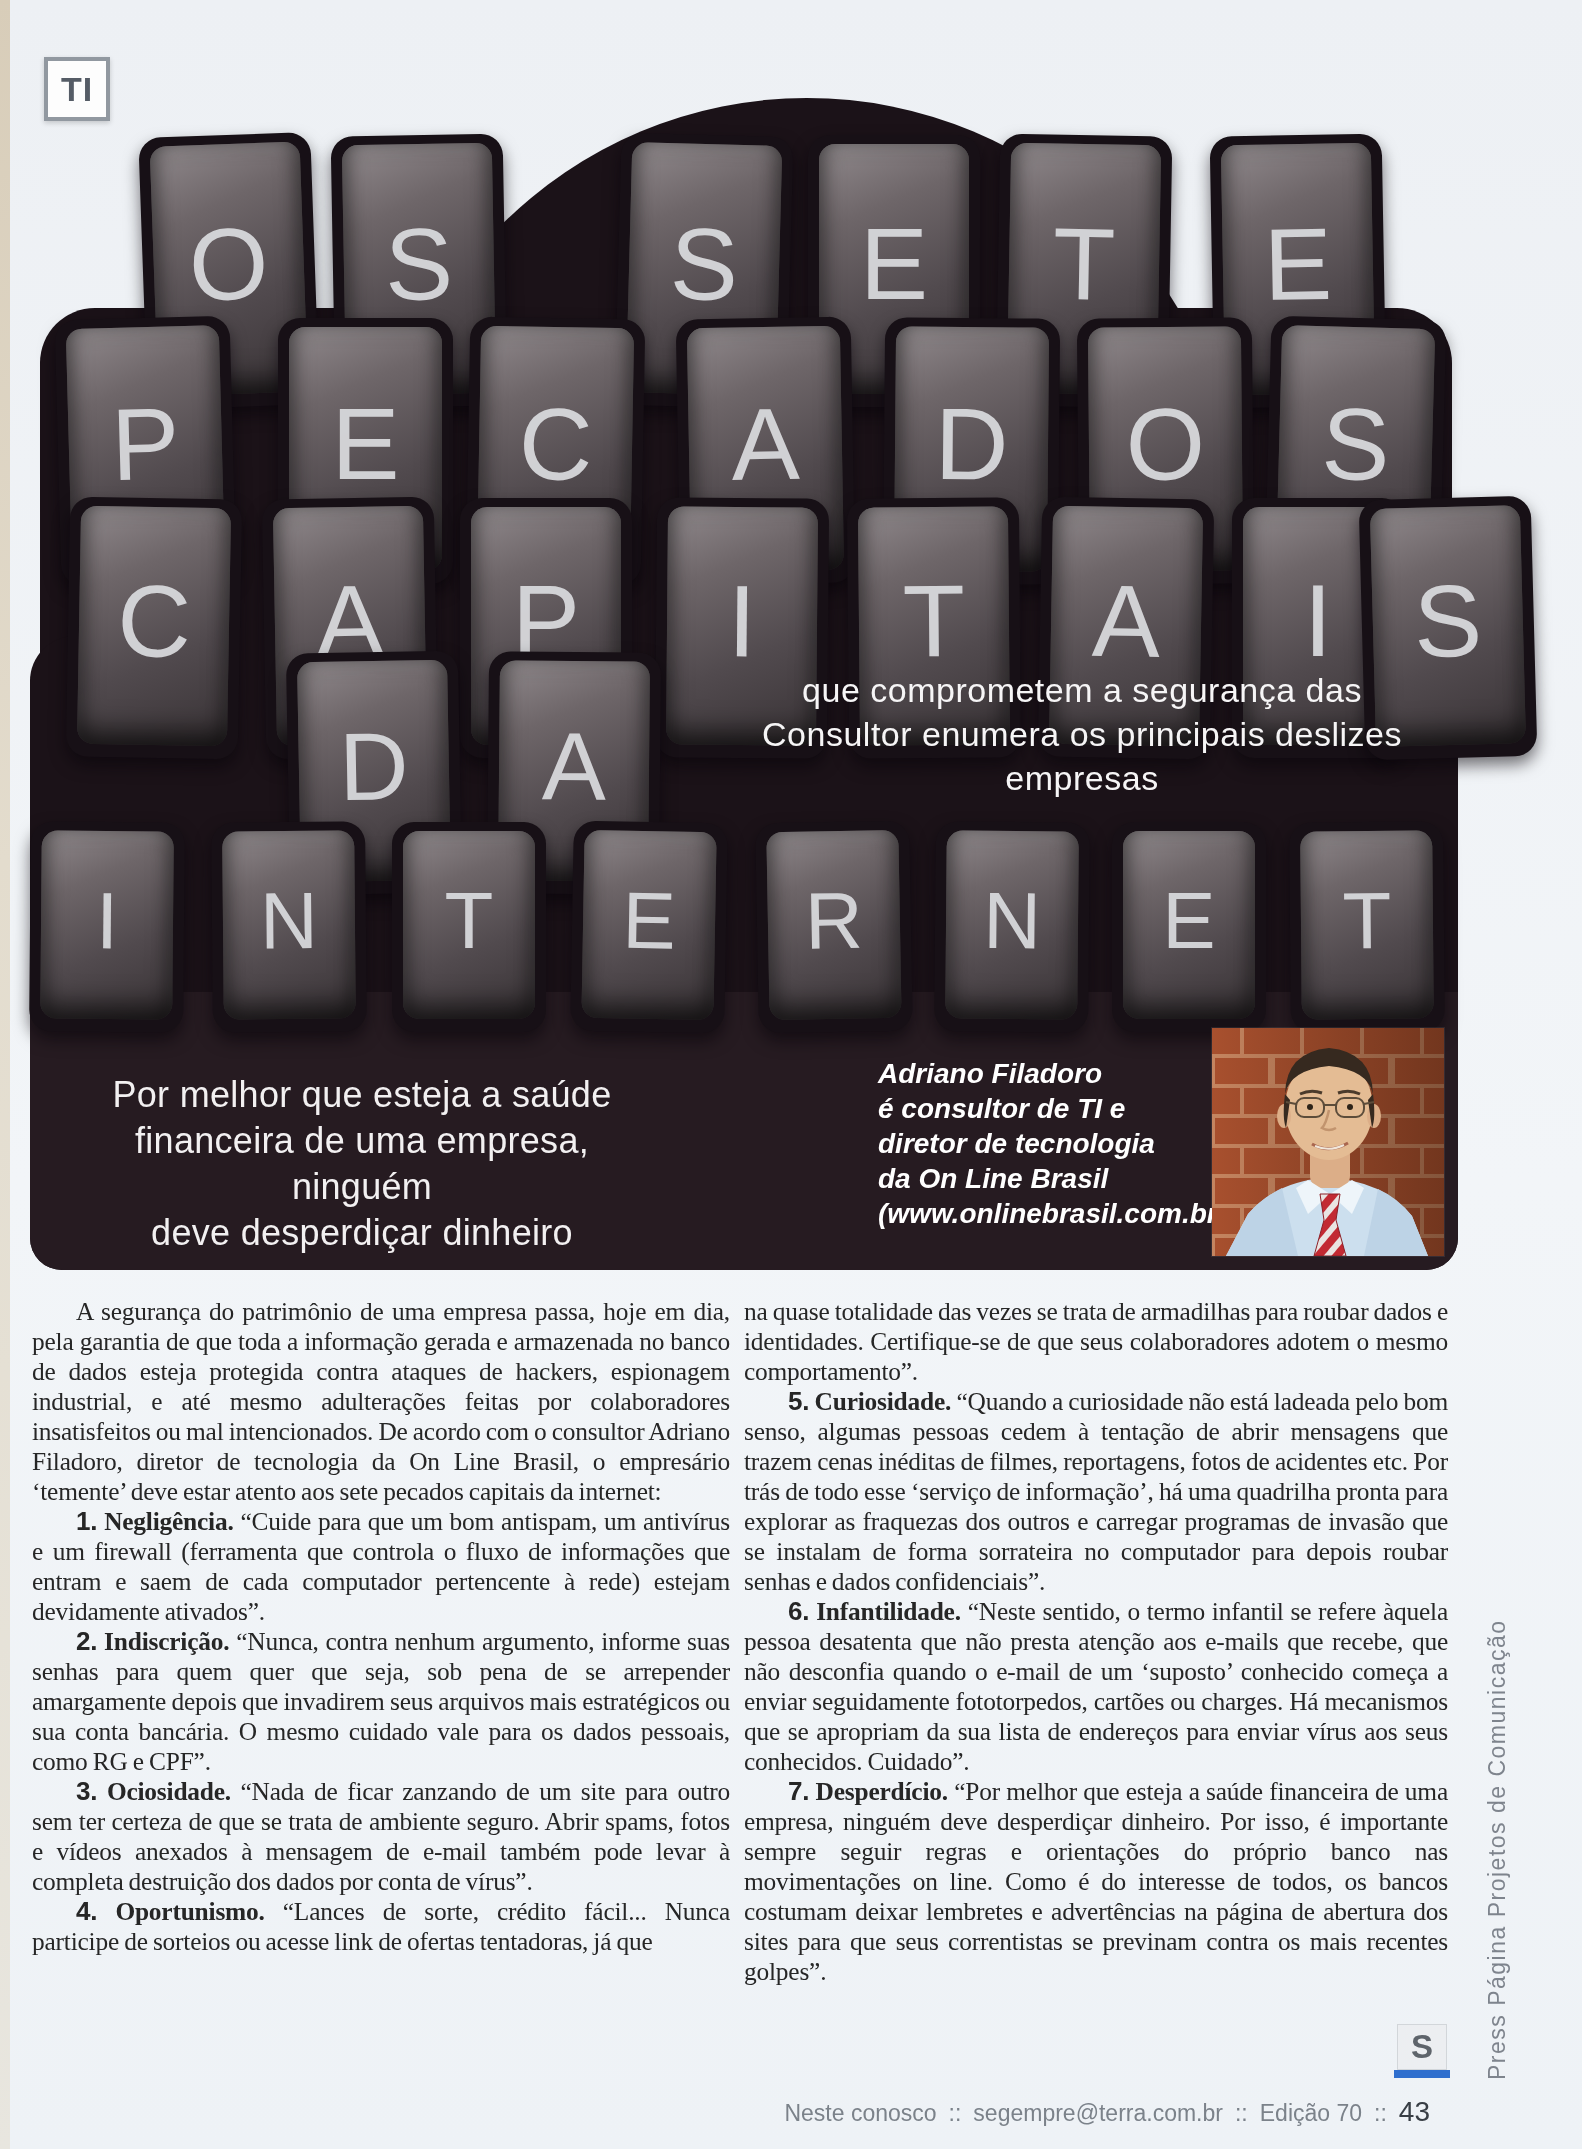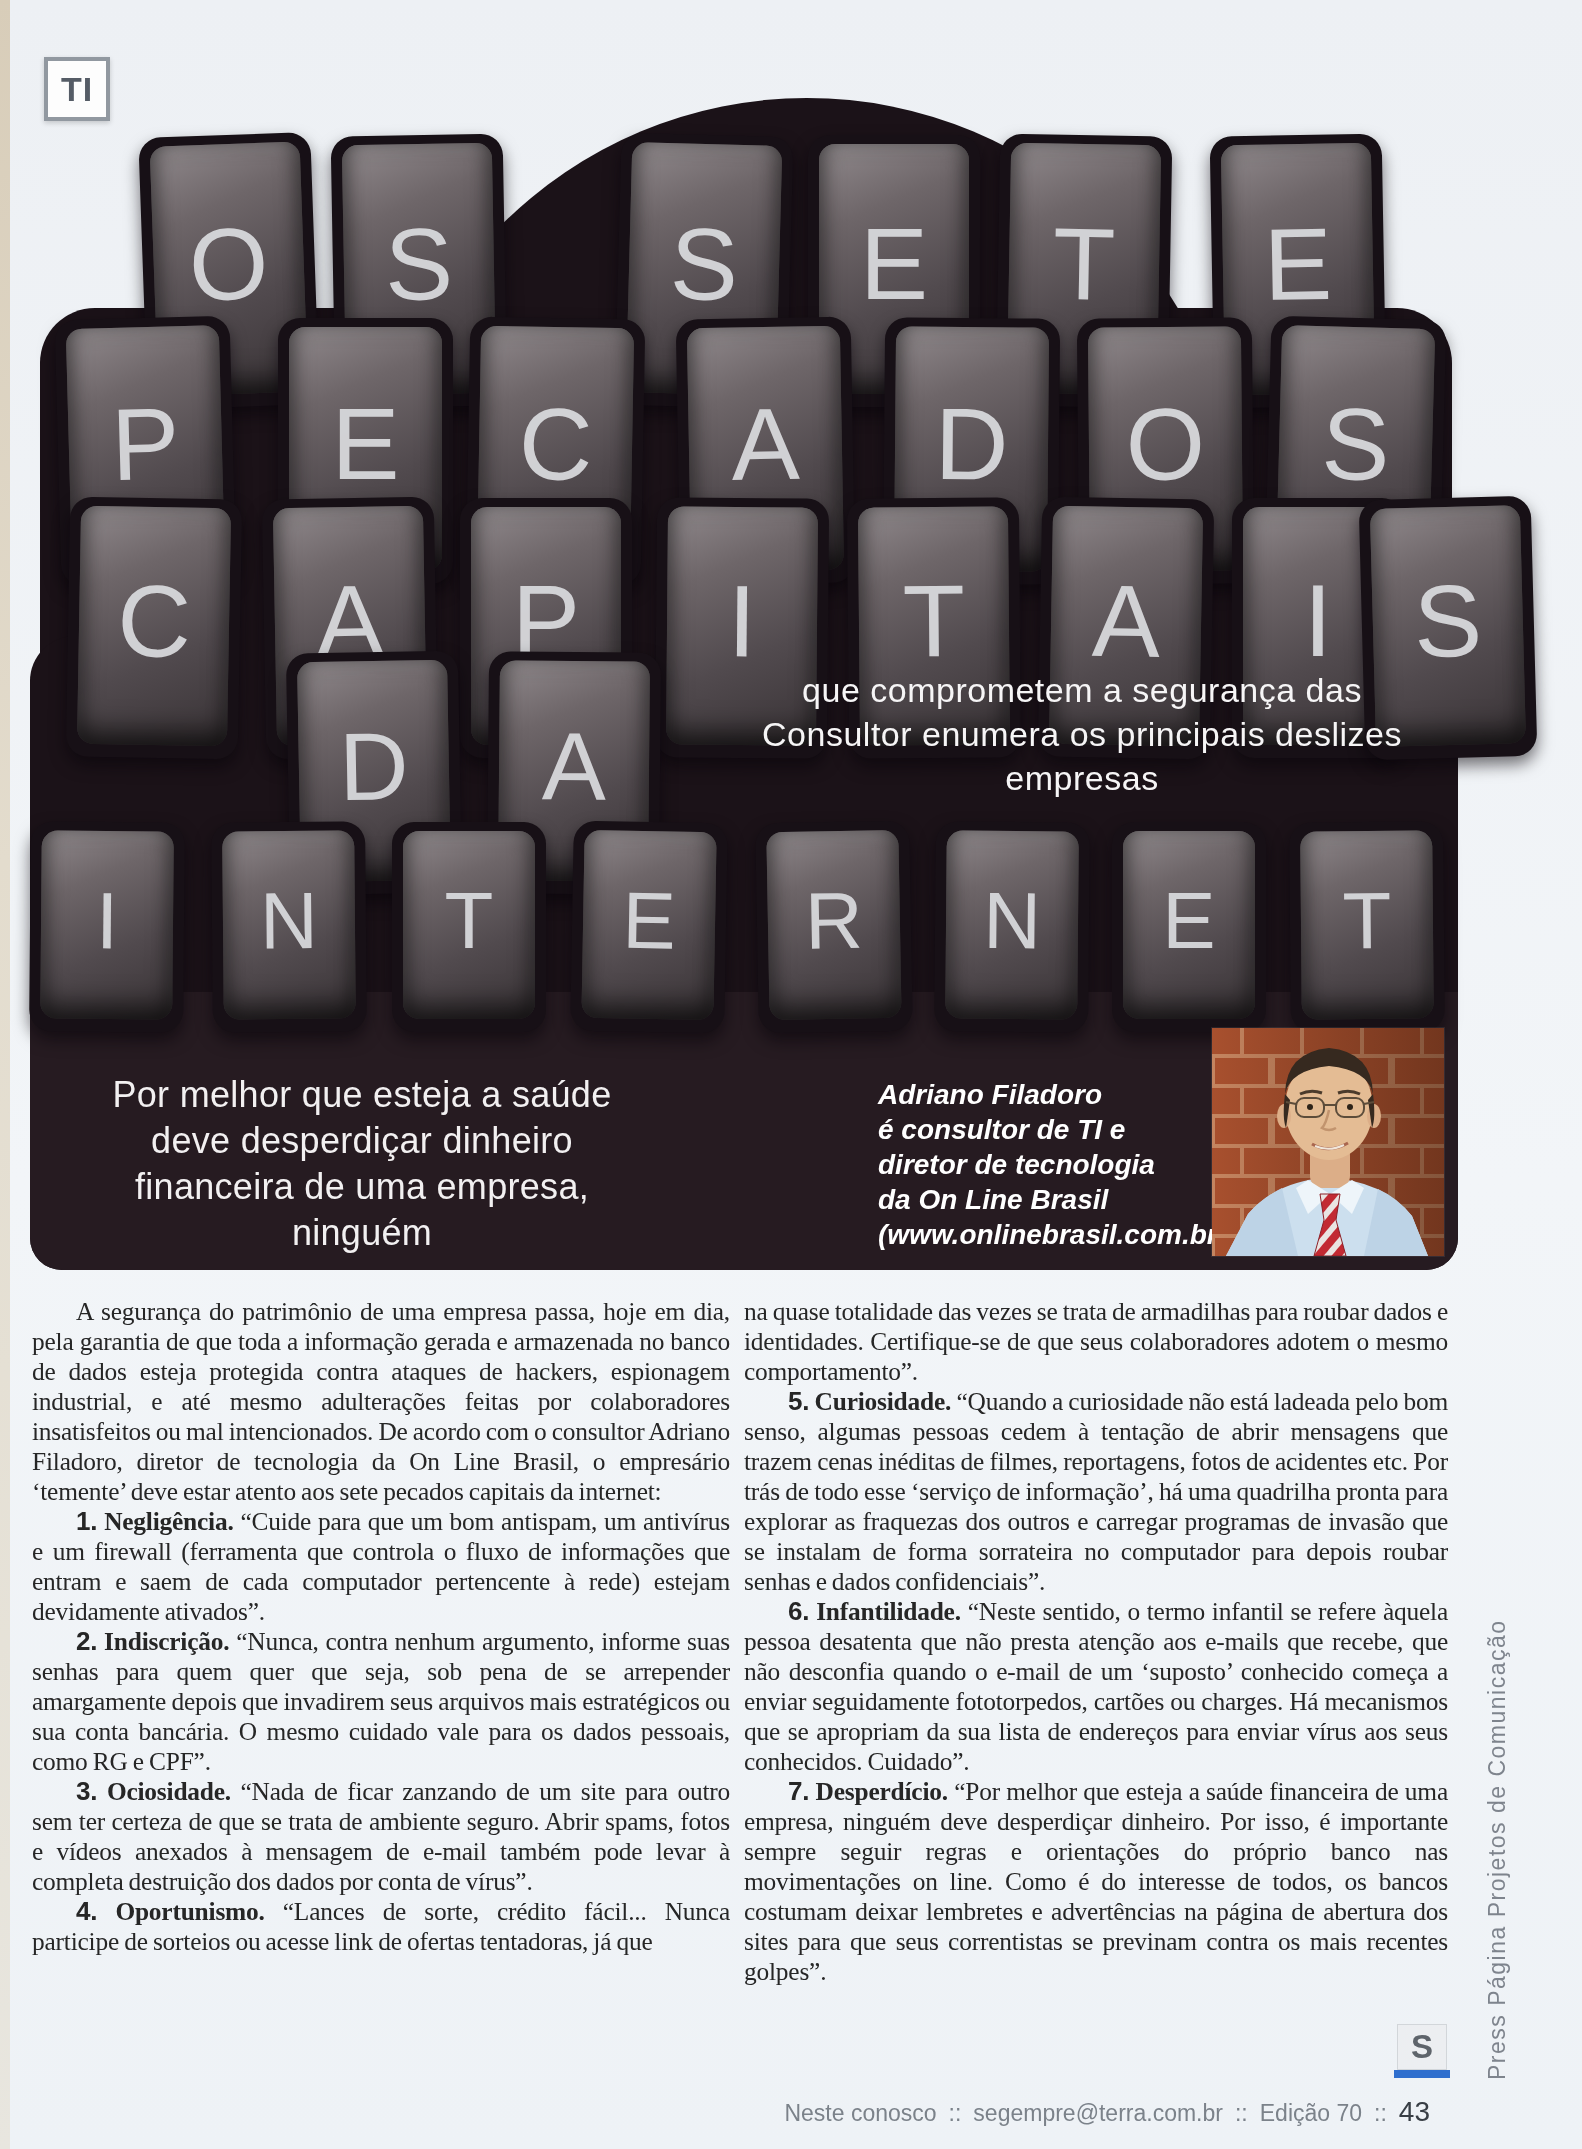--- a/index.html
+++ b/index.html
@@ -34,21 +34,21 @@
        display:flex;align-items:center;justify-content:center;}
   .key .glyph{color:#dadbde;opacity:.93;transform:translateY(-4%);
        font-family:"Liberation Sans",sans-serif;font-weight:400;}
 
   
   .subtitle{position:absolute;left:732px;top:668px;width:700px;text-align:center;
             color:#f6f5f6;font-size:34px;line-height:44px;letter-spacing:.5px;font-weight:300;}
   .quote{position:absolute;left:62px;top:1072px;width:600px;text-align:center;
          color:#f2f0f1;font-size:36px;line-height:46px;letter-spacing:.3px;}
   .caption{position:absolute;left:878px;top:1056px;width:330px;color:#ffffff;
-           font-style:italic;font-weight:bold;font-size:28px;line-height:35px;margin-top:21px;}
+           font-style:italic;font-weight:bold;font-size:28px;line-height:35px;}
 
   
   .photo{position:absolute;left:1212px;top:1028px;width:232px;height:228px;overflow:hidden;
          box-shadow:0 0 0 1px rgba(255,255,255,.08);}
 
   
   .col{position:absolute;top:1296px;color:#262626;font-family:"Liberation Serif",serif;
        font-size:25.4px;line-height:30px;text-align:justify;letter-spacing:-.2px;word-spacing:-1px;}
   .col-left{left:32px;width:698px;}
   .col-right{left:744px;width:704px;}
@@ -249,22 +249,22 @@
     </div>
 
   <div class="subtitle" id="subtitle">
       <div>que comprometem a segurança das</div>
       <div>Consultor enumera os principais deslizes</div>
       <div>empresas</div>
     </div>
 
   <div class="quote" id="quote">
       <div>Por melhor que esteja a saúde</div>
+      <div>financeira de uma empresa, ninguém</div>
       <div>deve desperdiçar dinheiro</div>
-      <div>financeira de uma empresa, ninguém</div>
     </div>
 
   <div class="caption" id="caption">
       <div>Adriano Filadoro</div>
       <div>é consultor de TI e</div>
       <div>diretor de tecnologia</div>
       <div>da On Line Brasil</div>
       <div>(www.onlinebrasil.com.br)</div>
     </div>
 

